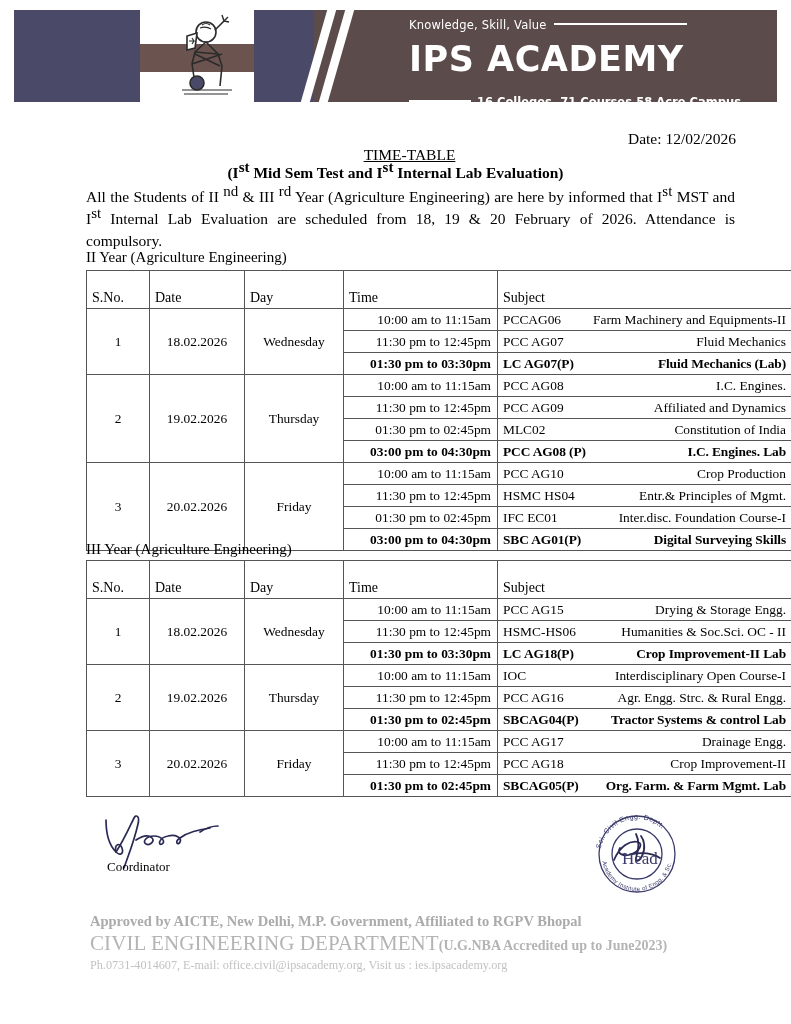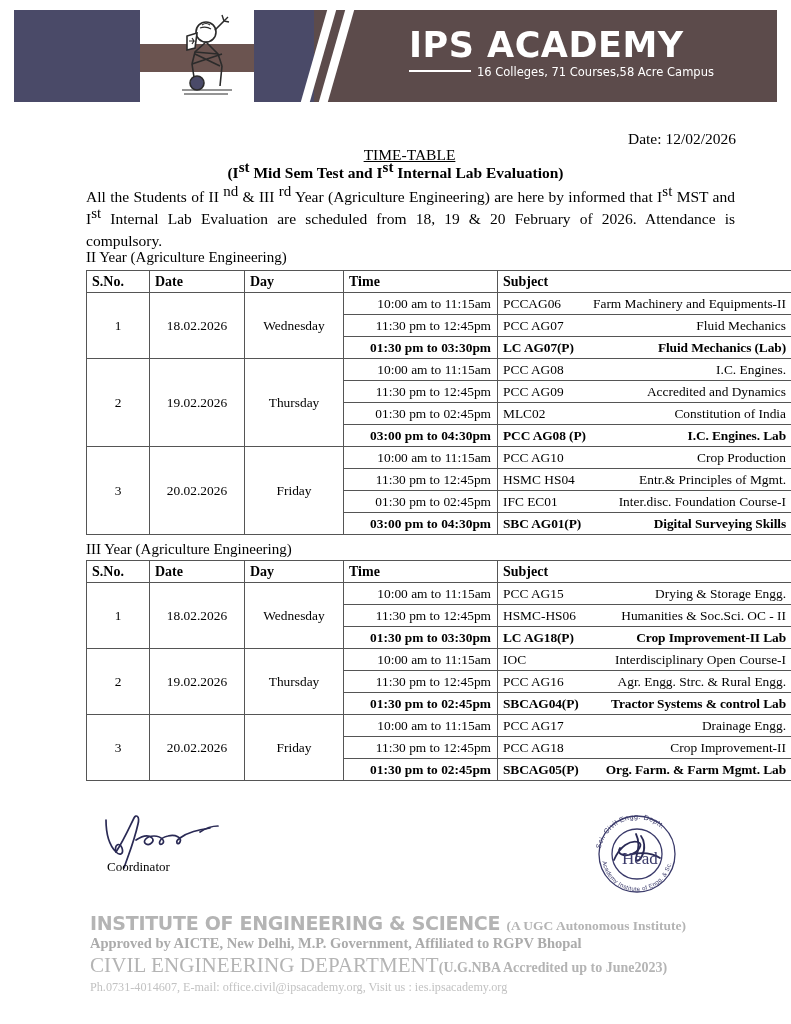--- a/index.html
+++ b/index.html
@@ -95,21 +95,22 @@
     font-size: 35px;
     font-weight: 700;
     letter-spacing: .5px;
     line-height: 1.04;
     margin-top: 9px;
     white-space: nowrap;
   }
   .banner-tag2 {
     font-size: 11.5px;
     white-space: nowrap;
-    margin-top: 2px;
+    margin-top: 18px;
+    font-weight: bold;
   }
   .banner-tag2 .rule {
     display: inline-block;
     width: 62px;
     height: 2px;
     background: #fff;
     vertical-align: 4px;
     margin-right: 6px;
   }
 
@@ -181,26 +182,26 @@
   table.tt.t1 { top: 270px; }
   table.tt.t2 { top: 560px; }
 
   table.tt td, table.tt th {
     border: 1px solid #555;
     padding: 0 5px;
     vertical-align: middle;
     font-weight: normal;
   }
   table.tt thead th {
-    font-weight: 700;
+    font-weight: 400;
     font-size: 14px;
     text-align: left;
     height: 19px;
     line-height: 19px;
-    padding-top: 1px;
+    padding-top: 17px;
     padding-bottom: 1px;
   }
   .c-sno { width: 52px; text-align: center; }
   .c-date { width: 84px; text-align: center; }
   .c-day  { width: 88px; text-align: center; }
   .c-time { width: 142px; text-align: right; padding-right: 6px !important; }
   .c-sub  { width: 283px; }
 
   table.tt tbody td { height: 21px; line-height: 21px; }
   td.merge { text-align: center; border-left: 1px solid #555; }
@@ -320,20 +321,21 @@
       <path d="M33 38 L56 40"></path>
       <path d="M30 50 L60 40 M33 40 L58 52"></path>
       <path d="M30 50 L33 70 M60 52 L58 72"></path>
       <circle cx="35" cy="69" r="7" fill="#4a4a68"></circle>
       <path d="M20 76 L70 76" stroke-width="1.2"></path>
       <path d="M22 80 L66 80" stroke-width="1"></path>
     </g>
   </svg>
 
   <div class="banner-text">
+    <div class="banner-tag1"><span>Knowledge, Skill, Value</span><span class="rule"></span></div>
     <div class="banner-main">IPS ACADEMY</div>
     <div class="banner-tag2"><span class="rule"></span><span>16 Colleges, 71 Courses,58 Acre Campus</span></div>
   </div>
 </div>
 
 <div class="date-line">Date: 12/02/2026</div>
 
 <div class="title-main"><span>TIME-TABLE</span></div>
 <div class="title-sub">
   <span>(I</span><sup>st</sup><span> Mid Sem Test and I</span><sup>st</sup><span> Internal Lab Evaluation)</span>
@@ -395,21 +397,21 @@
             <span class="code">PCC AG08</span>
             <span class="name">I.C. Engines.</span>
           </div>
         </td>
       </tr>
       <tr>
         <td class="c-time timecell">11:30 pm  to 12:45pm</td>
         <td class="c-sub">
           <div class="subj">
             <span class="code">PCC AG09</span>
-            <span class="name">Accredited and Dynamics</span>
+            <span class="name">Affiliated and Dynamics</span>
           </div>
         </td>
       </tr>
       <tr>
         <td class="c-time timecell">01:30 pm  to 02:45pm</td>
         <td class="c-sub">
           <div class="subj">
             <span class="code">MLC02</span>
             <span class="name">Constitution of India</span>
           </div>
@@ -598,17 +600,16 @@
   </text>
   <g fill="none" stroke="#2a2a55" stroke-width="1.8" stroke-linecap="round">
     <path d="M28 58 C34 44, 44 38, 52 40 C58 42, 52 50, 46 52 C38 55, 30 52, 34 46"></path>
     <path d="M50 32 C54 40, 52 50, 50 56 C49 60, 53 60, 56 54 C60 46, 58 38, 55 34"></path>
     <path d="M46 52 C58 50, 68 52, 74 56"></path>
   </g>
 </svg>
 <div class="head-label">Head</div>
 
 <div class="footer">
-  <div class="f1"><span>INSTITUTE OF ENGINEERING &amp; SCIENCE</span> <span class="sm">(A UGC Autonomous Institute)</span></div>
   <div class="f2">Approved by AICTE, New Delhi, M.P. Government, Affiliated to RGPV Bhopal</div>
   <div class="f3"><span>CIVIL ENGINEERING DEPARTMENT</span><span class="sm">(U.G.NBA Accredited up to  June2023)</span></div>
   <div class="f5">Ph.0731-4014607,  E-mail: office.civil@ipsacademy.org, Visit us : ies.ipsacademy.org</div>
 </div>
 
 </body></html>

